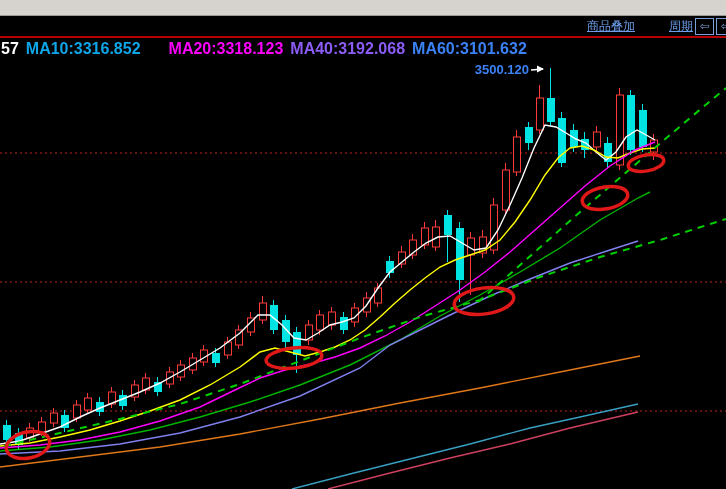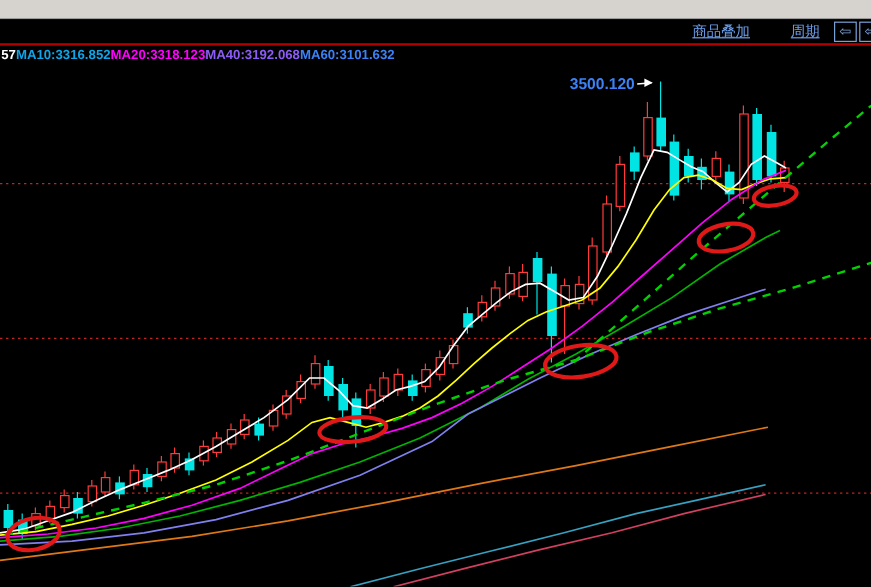--- a/index.html
+++ b/index.html
@@ -4,26 +4,26 @@
 <style>
   html,body{margin:0;padding:0;background:#000;}
   #app{position:relative;width:726px;height:489px;overflow:hidden;background:#000;
        font-family:"Liberation Sans","DejaVu Sans",sans-serif;}
   .titlebar{position:absolute;left:0;top:0;width:726px;height:15px;background:#d6d3ce;
             border-bottom:1px solid #9a9a9a;}
   .toolbar{position:absolute;left:0;top:16px;width:726px;height:20px;background:#000;
            display:flex;align-items:center;justify-content:flex-end;gap:0;}
   .toolbar a{color:#6d9eeb;font-size:12px;text-decoration:underline;cursor:pointer;white-space:nowrap;}
   .link-overlay{margin-right:34px;}
-  .link-period{margin-right:10px;}
+  .link-period{}
   .iconbtn{width:17px;height:15px;border:1px solid #7aa0d8;color:#7aa0d8;display:flex;
            align-items:center;justify-content:center;font-size:12px;line-height:12px;
            margin-left:2px;cursor:pointer;flex:0 0 auto;background:#000;}
   .redline{position:absolute;left:0;top:36px;width:726px;height:2px;background:#b40000;}
-  .ma-row{position:absolute;left:1px;top:40px;display:flex;font-size:11px;
+  .ma-row{position:absolute;left:1px;top:40px;display:flex;gap:7px;font-size:16px;
           font-weight:700;white-space:nowrap;}
   #chart{position:absolute;left:0;top:0;}
   .price-label{position:absolute;left:444px;top:62px;width:85px;text-align:right;
                color:#3b82f6;font-size:13px;font-weight:700;}
 </style>
 </head>
 <body>
 
 <div id="app">
   <div class="titlebar"></div>
@@ -174,19 +174,19 @@
       <ellipse cx="28" cy="445" rx="22" ry="13" fill="none" stroke="#e01818" stroke-width="3.5" transform="rotate(-12 28 445)"></ellipse>
       <ellipse cx="294" cy="358" rx="28" ry="10" fill="none" stroke="#e01818" stroke-width="3.5" transform="rotate(-6 294 358)"></ellipse>
       <ellipse cx="484" cy="301" rx="30" ry="13" fill="none" stroke="#e01818" stroke-width="3.5" transform="rotate(-8 484 301)"></ellipse>
       <ellipse cx="605" cy="198" rx="23" ry="11" fill="none" stroke="#e01818" stroke-width="3.5" transform="rotate(-10 605 198)"></ellipse>
       <ellipse cx="646" cy="163" rx="18" ry="8" fill="none" stroke="#e01818" stroke-width="3.5" transform="rotate(-10 646 163)"></ellipse>
     </svg>
 
   <div class="ma-row">
     <span style="color: rgb(255, 255, 255);">57</span>
     <span style="color: #0ea5e9;">MA10:3316.852</span>
-    <span style="color: rgb(255, 0, 255);">MA20:3318.123</span>
+    <span style="color: rgb(255, 0, 255); margin-left: 21px;">MA20:3318.123</span>
     <span style="color: #8b5cf6;">MA40:3192.068</span>
     <span style="color: #3b82f6;">MA60:3101.632</span>
   </div>
 
   <div class="price-label">3500.120</div>
 </div>
 
 </body></html>

